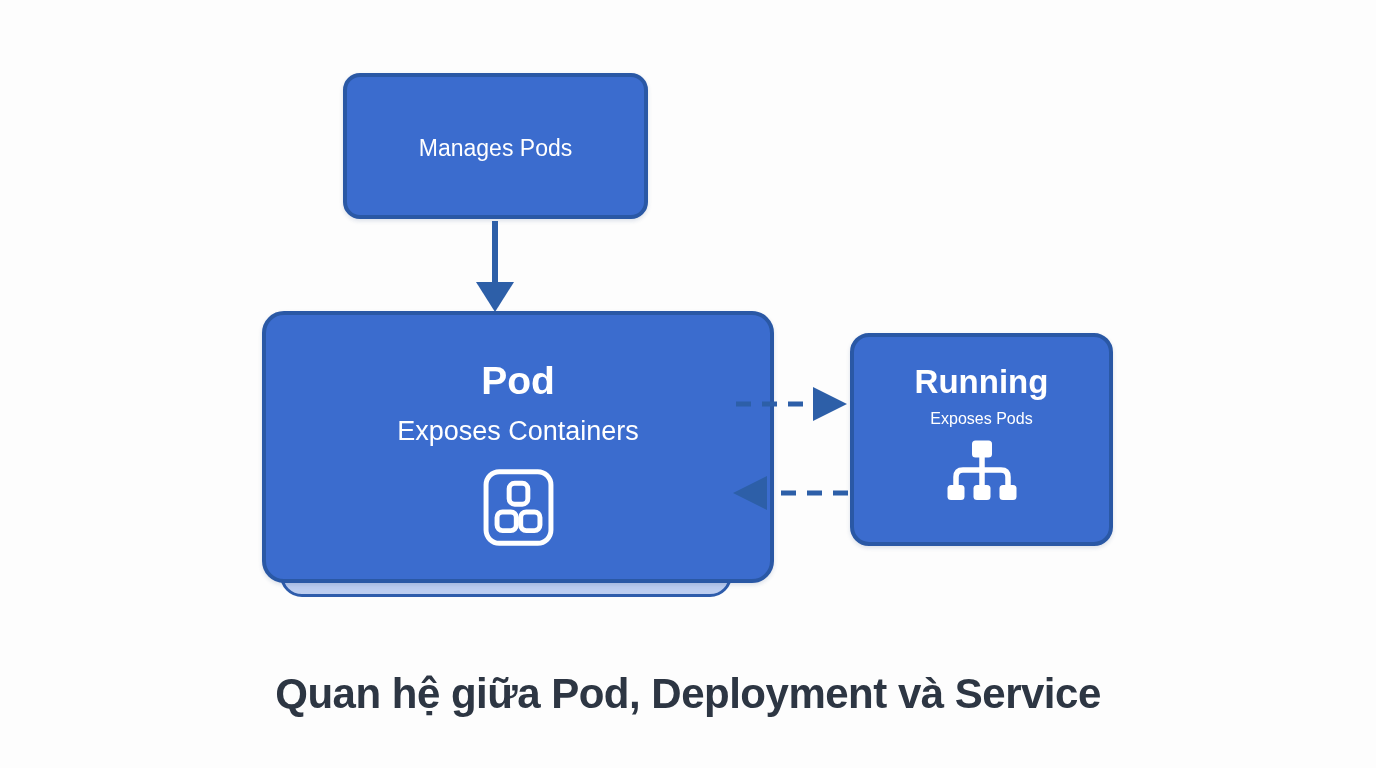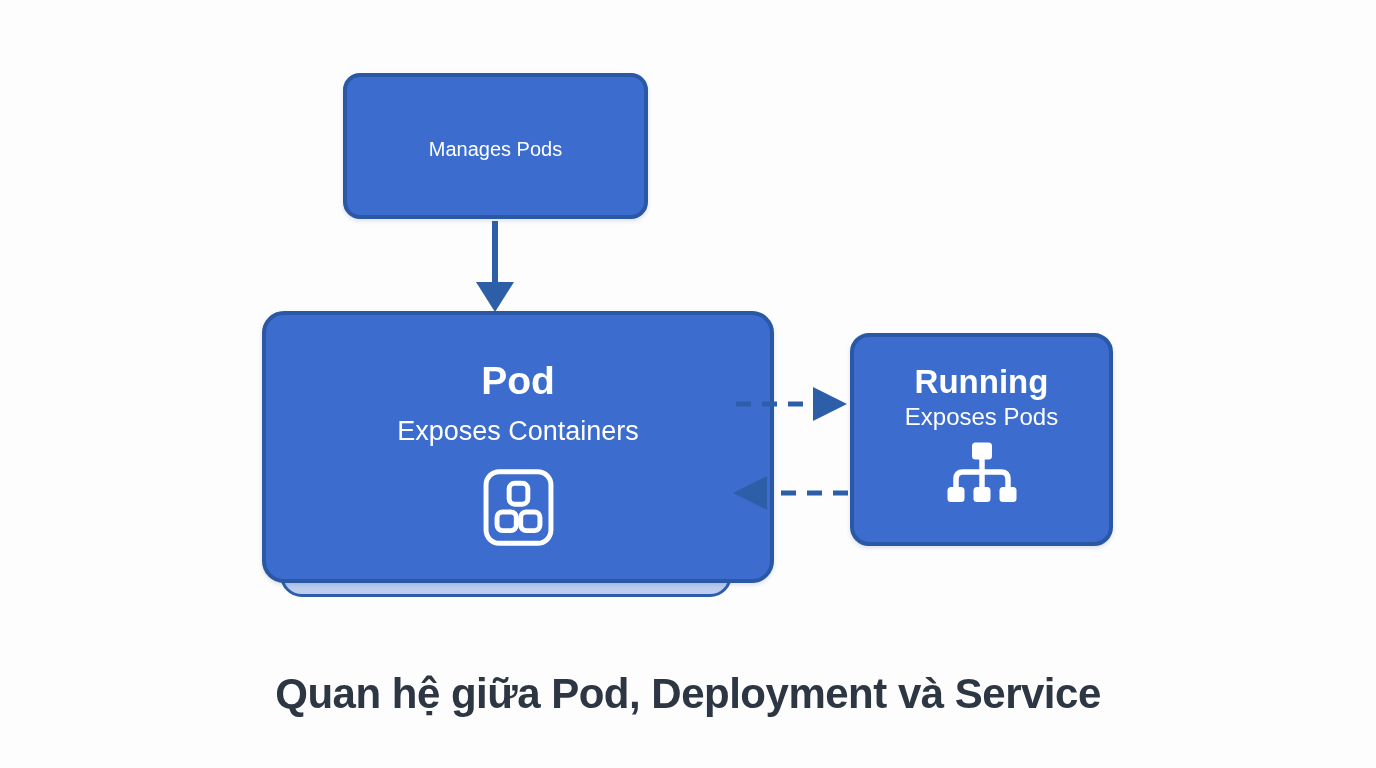--- a/index.html
+++ b/index.html
@@ -24,36 +24,36 @@
     color:var(--text-on-node);
     display:flex;flex-direction:column;align-items:center;justify-content:center;
     box-shadow:0 2px 4px rgba(30,60,120,0.15);
     z-index:2;
   }
   .node-title{font-weight:700;line-height:1.15;}
   .node-sub{font-weight:400;line-height:1.3;}
 
   .deployment{left:343px;top:73px;width:305px;height:146px;border-radius:17px;}
   .deployment .node-title{font-size:33px;}
-  .deployment .node-sub{font-size:20px;margin-top:6px;}
+  .deployment .node-sub{font-size:23px;margin-top:6px;}
 
   .pod-back{
     position:absolute;left:280px;top:327px;width:452px;height:270px;
     background:var(--stacked-card-fill);
     border:3px solid var(--stacked-card-border);
     border-radius:22px;z-index:1;
   }
   .pod{left:262px;top:311px;width:512px;height:272px;border-radius:22px;justify-content:flex-start;padding-top:44px;}
   .pod .node-title{font-size:39px;}
   .pod .node-sub{font-size:27px;margin-top:10px;}
   .pod .node-icon{margin-top:20px;}
 
   .service{left:850px;top:333px;width:263px;height:213px;border-radius:19px;justify-content:flex-start;padding-top:26px;}
   .service .node-title{font-size:33px;}
-  .service .node-sub{font-size:24px;}
+  .service .node-sub{font-size:16px;margin-top:8px;}
   .service .node-icon{margin-top:10px;}
 
   .arrows{position:absolute;left:0;top:0;width:1376px;height:768px;z-index:3;pointer-events:none;}
   .arrows line{stroke:var(--arrow);}
   .arrows polygon{fill:var(--arrow);}
 
   .caption{
     position:absolute;left:0;top:670px;width:100%;
     text-align:center;font-size:42px;font-weight:700;
     color:var(--title-text);letter-spacing:-0.5px;

